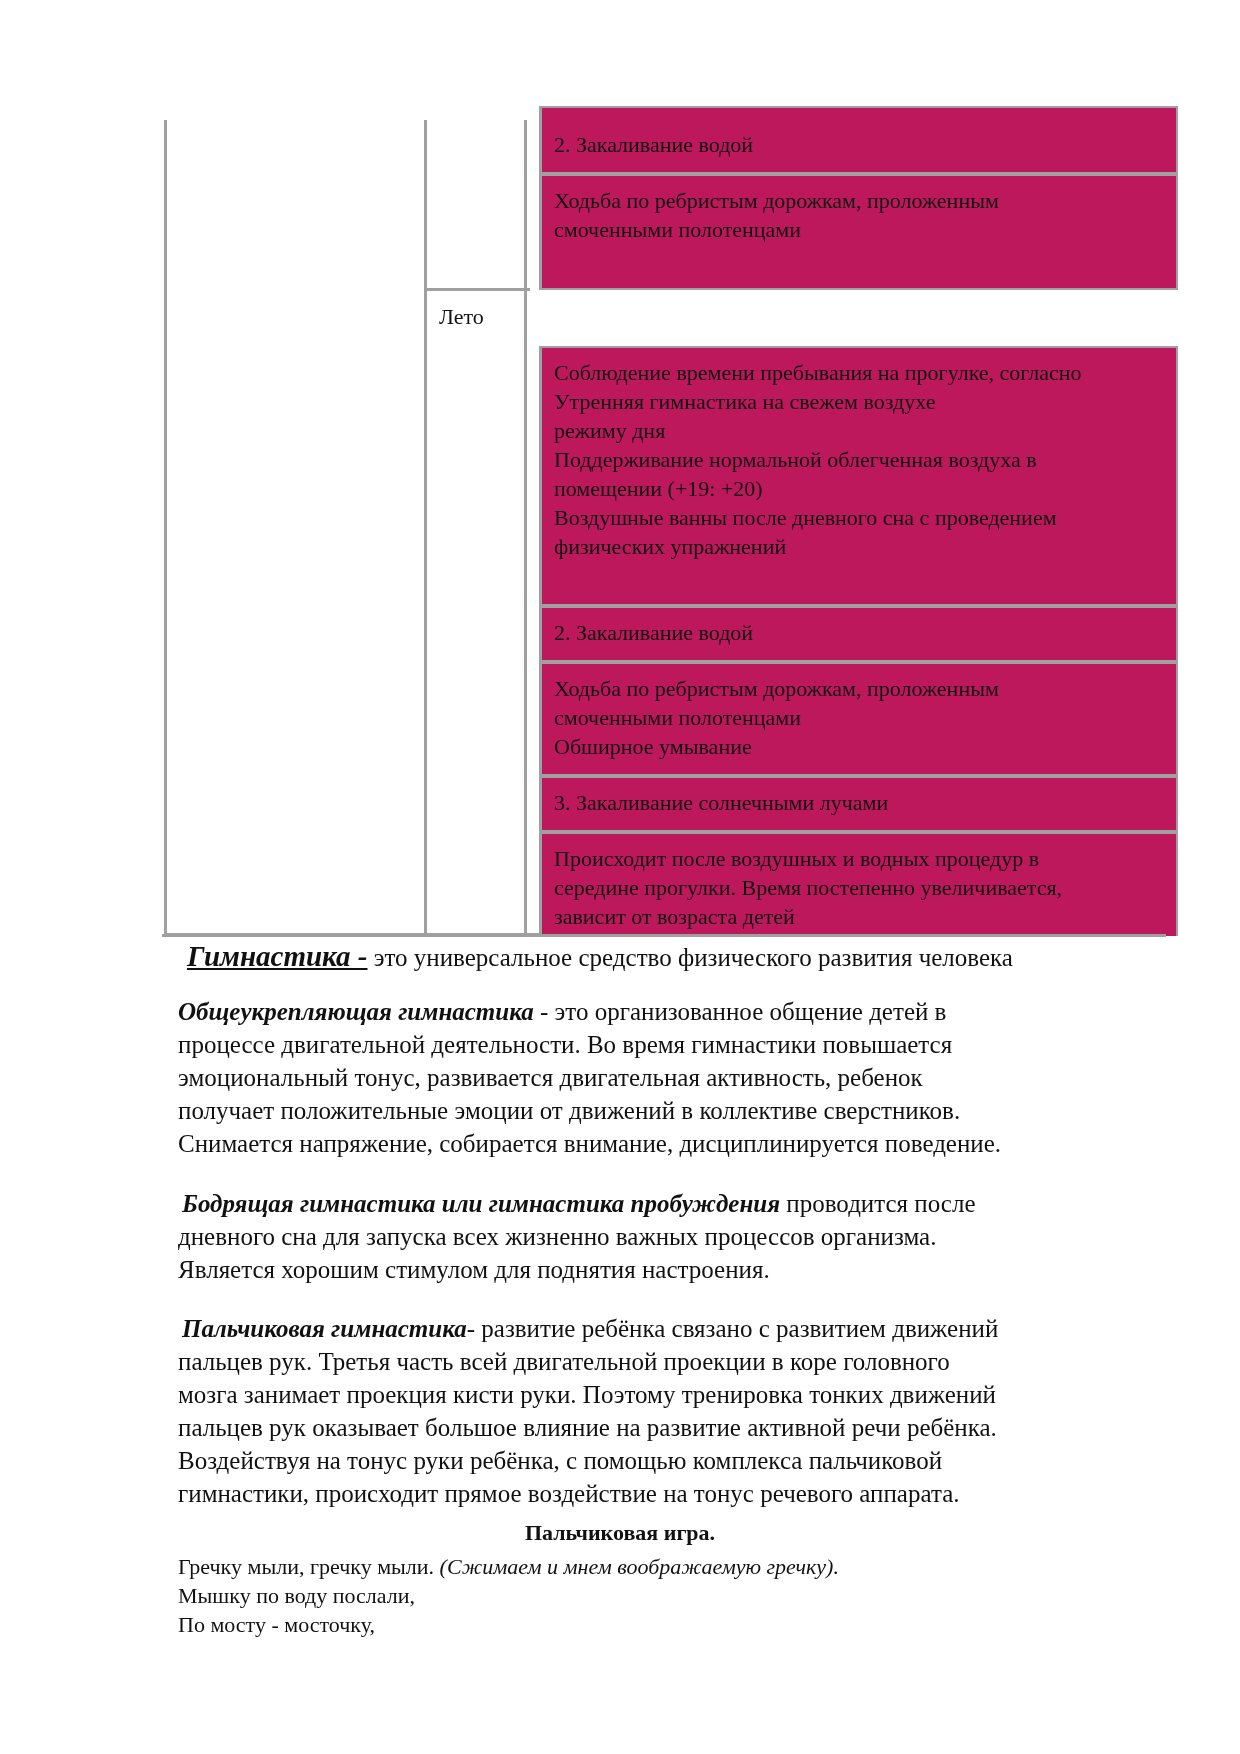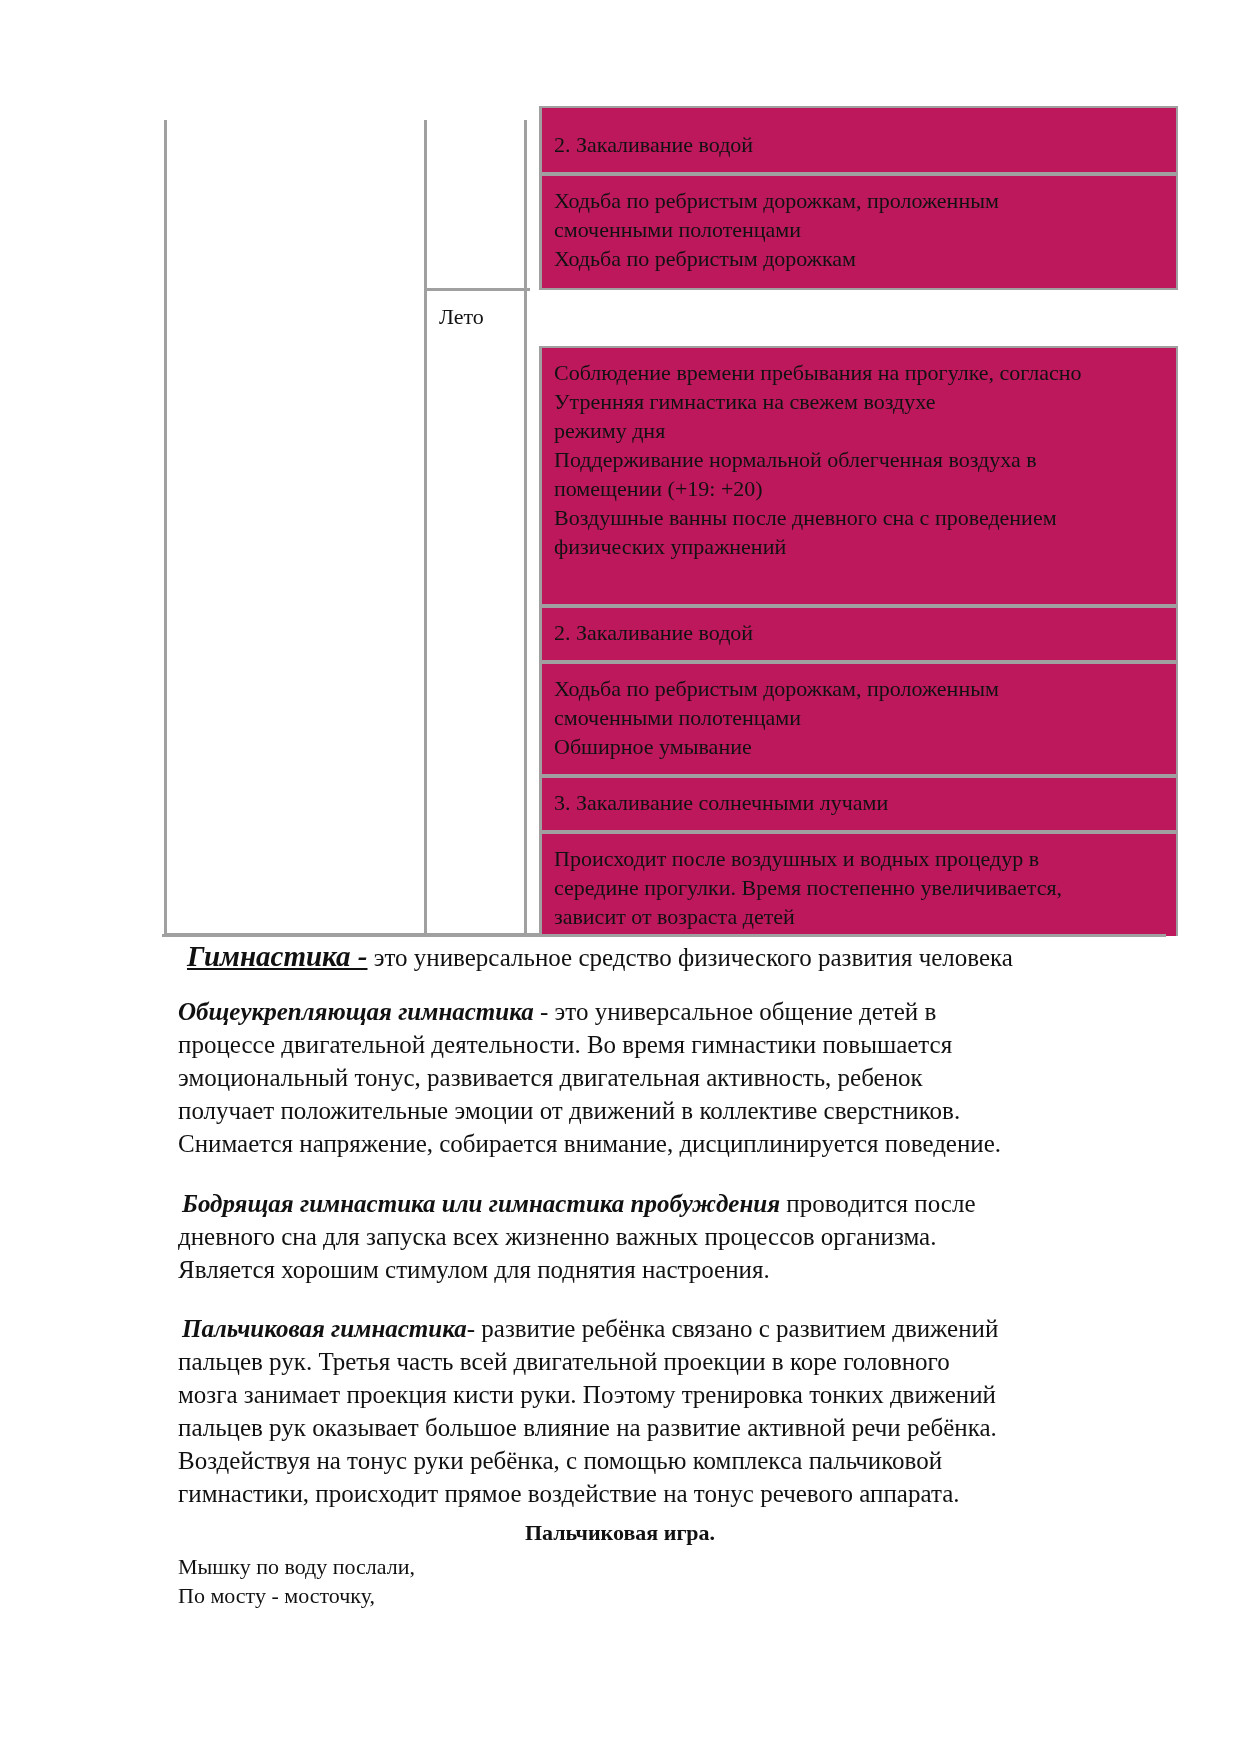--- a/index.html
+++ b/index.html
@@ -44,21 +44,20 @@
       </div>
     </div>
 
     <div class="cell" style="top:-14px;height:68px;">
       <div class="txt" style="padding-top:22px;">2. Закаливание водой</div>
     </div>
     <div class="cell" style="top:54px;height:116px;">
       <div class="txt">
         <div>Ходьба по ребристым дорожкам, проложенным</div>
         <div>смоченными полотенцами</div>
-        <div>Ходьба по ребристым дорожкам</div>
       </div>
     </div>
 
     <div class="cell" style="top:226px;height:260px;">
       <div class="txt">
         <div>Соблюдение времени пребывания на прогулке, согласно</div>
         <div>Утренняя гимнастика на свежем воздухе</div>
         <div>режиму дня</div>
         <div>Поддерживание нормальной облегченная воздуха в</div>
         <div>помещении (+19: +20)</div>
@@ -89,21 +88,21 @@
 
     <div class="season-sep" style="top:168px;"></div>
   </div>
   <div class="tbl-bottom"></div>
 
   <div class="gym-head">
     <span class="term">Гимнастика -</span><span> это универсальное средство физического развития человека</span>
   </div>
 
   <div class="para" style="top:995px;">
-    <div><span class="term">Общеукрепляющая гимнастика</span><span> - это универсальное общение детей в</span></div>
+    <div><span class="term">Общеукрепляющая гимнастика</span><span> - это организованное общение детей в</span></div>
     <div>процессе двигательной деятельности. Во время гимнастики повышается</div>
     <div>эмоциональный тонус, развивается двигательная активность, ребенок</div>
     <div>получает положительные эмоции от движений в коллективе сверстников.</div>
     <div>Снимается напряжение, собирается внимание, дисциплинируется поведение.</div>
   </div>
 
   <div class="para" style="top:1187px;left:182px;">
     <div><span class="term">Бодрящая гимнастика или гимнастика пробуждения</span><span> проводится после</span></div>
     <div style="margin-left:-4px;">дневного сна для запуска всех жизненно важных процессов организма.</div>
     <div style="margin-left:-4px;">Является хорошим стимулом для поднятия настроения.</div>
@@ -115,16 +114,17 @@
         <div>пальцев рук. Третья часть всей двигательной проекции в коре головного</div>
         <div>мозга занимает проекция кисти руки. Поэтому тренировка тонких движений</div>
         <div>пальцев рук оказывает большое влияние на развитие активной речи ребёнка.</div>
         <div>Воздействуя на тонус руки ребёнка, с помощью комплекса пальчиковой</div>
         <div>гимнастики, происходит прямое воздействие на тонус речевого аппарата.</div>
       </div>
   </div>
 
   <div class="center-title">Пальчиковая игра.</div>
   <div class="poem">
+    <div><span>Гречку мыли, гречку мыли. </span><span class="note">(Сжимаем и мнем воображаемую гречку).</span></div>
     <div>Мышку по воду послали,</div>
     <div>По мосту - мосточку,</div>
   </div>
 </div>
 
 </body></html>

